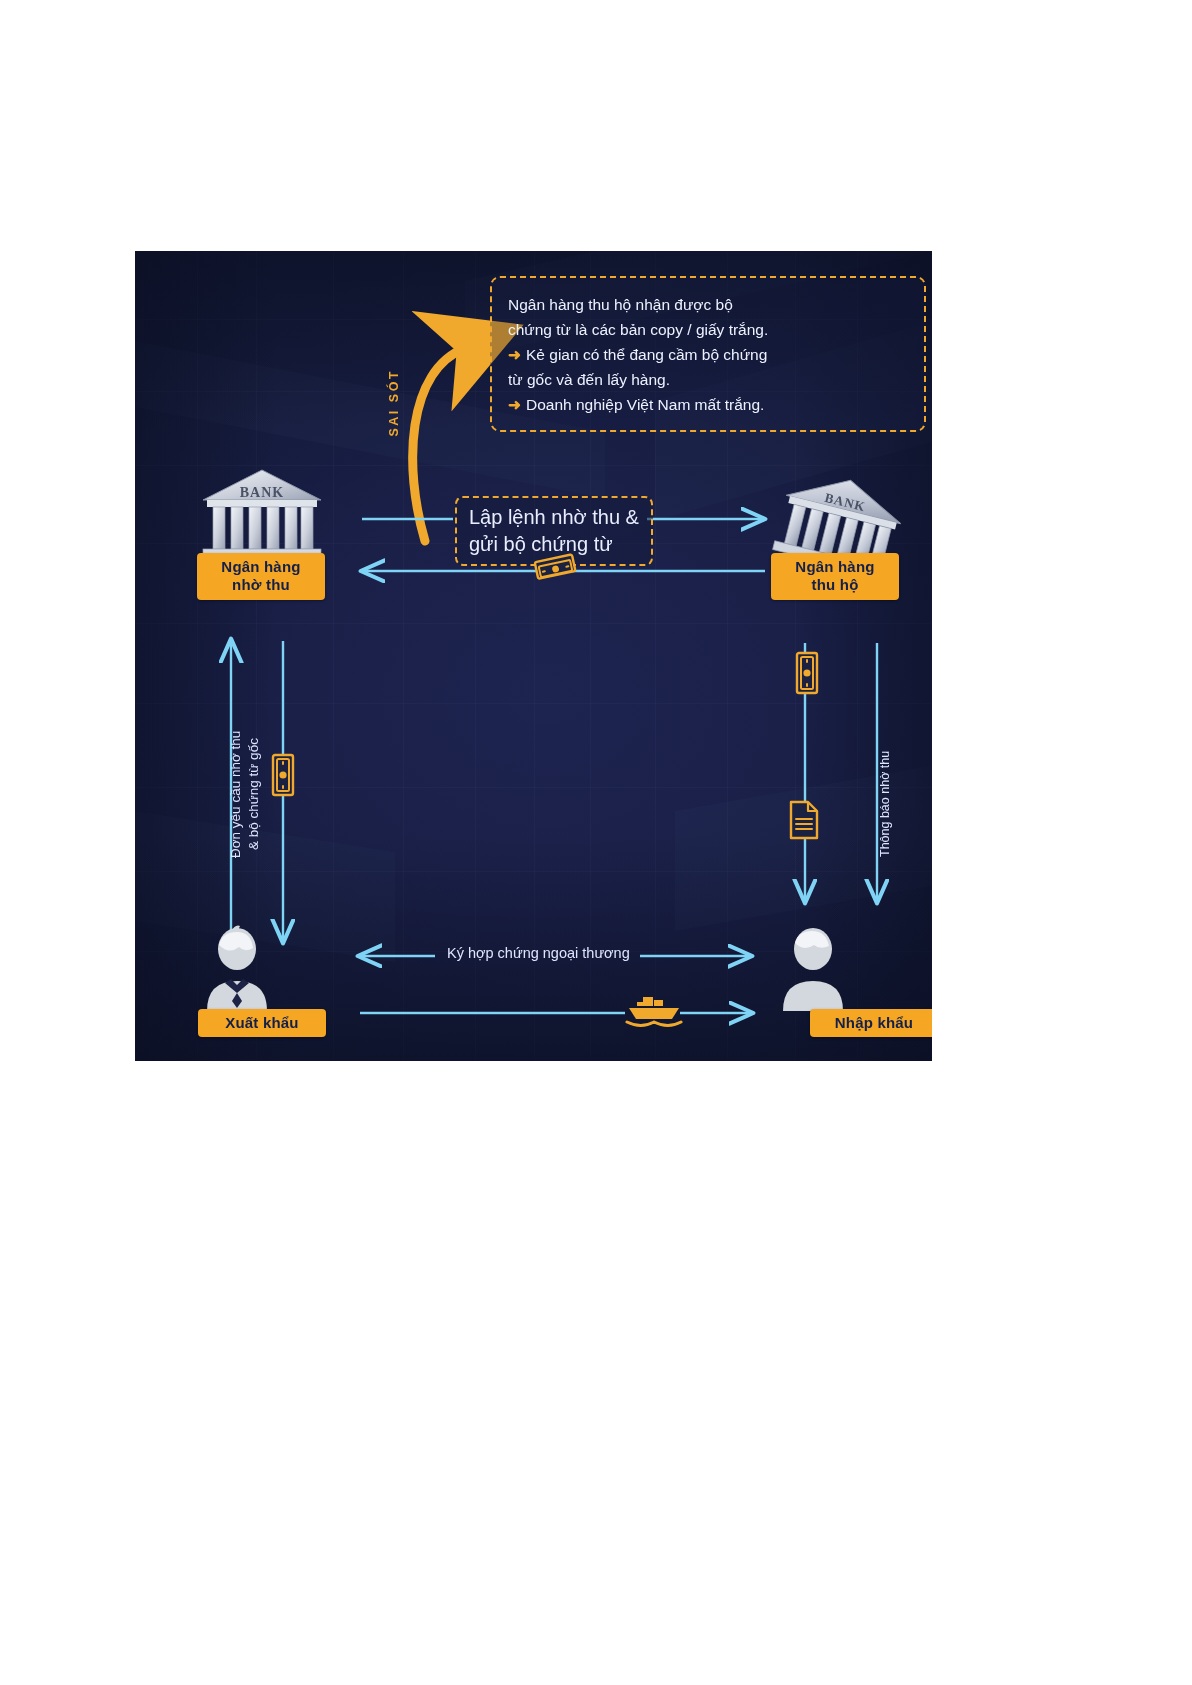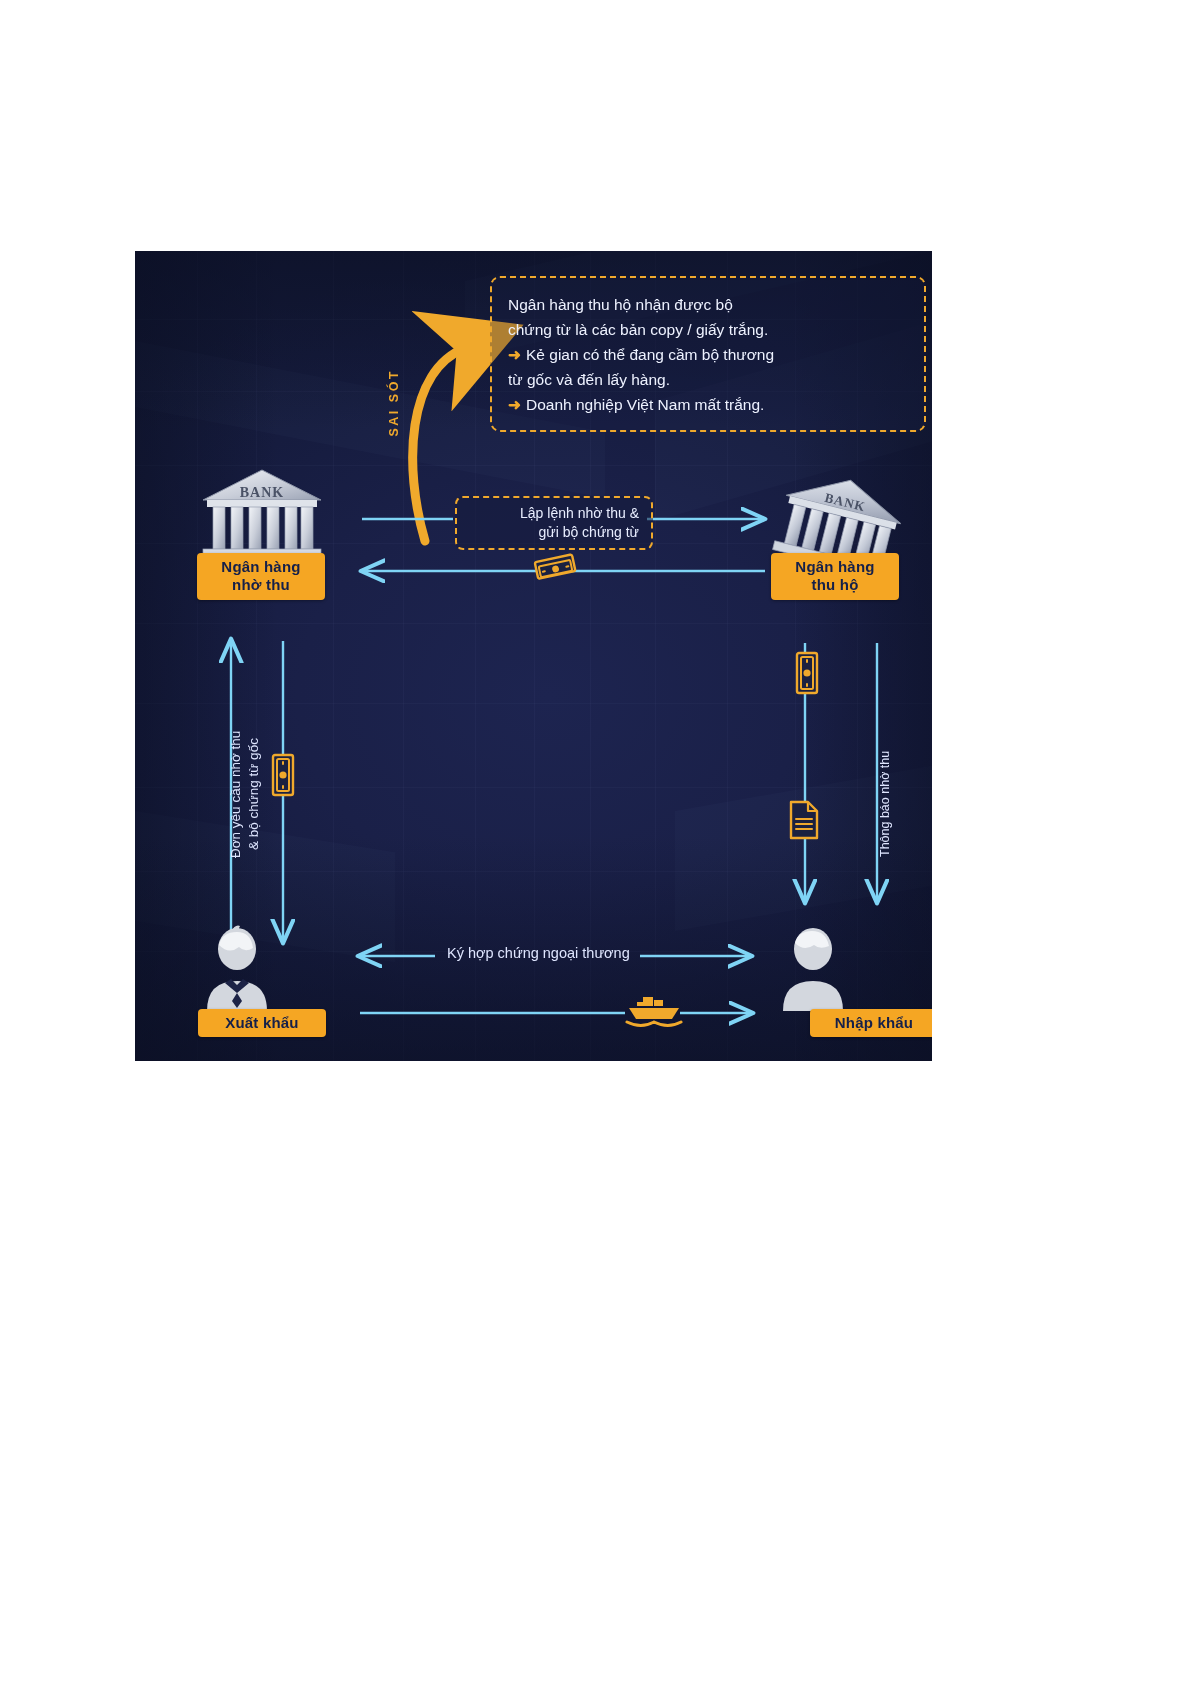--- a/index.html
+++ b/index.html
@@ -33,21 +33,21 @@
   .calloutbox{
     position:absolute;border:2px dashed #f0a92c;border-radius:10px;
     color:#eef2ff;font-size:15.5px;line-height:1.62;padding:14px 16px 12px 16px;
     background:rgba(24,30,66,.30);
   }
   .calloutbox .ln{display:block;white-space:nowrap;}
   .calloutbox .arr{color:#f0a92c;font-weight:700;margin-right:5px;}
 
   .smallbox{
     position:absolute;border:2px dashed #f0a92c;border-radius:8px;
-    color:#e9eeff;font-size:14px;line-height:1.35;text-align:right;
+    color:#e9eeff;font-size:20px;line-height:1.35;text-align:left;
     padding:6px 12px;background:rgba(21,27,60,.55);white-space:pre-line;
   }
 
   .hlabel{position:absolute;color:#dfe6ff;font-size:14.5px;white-space:nowrap;}
   .vlabel{position:absolute;color:#dfe6ff;font-size:13.5px;white-space:pre-line;
           line-height:1.35;writing-mode:vertical-rl;transform:rotate(180deg);text-align:center;}
   .vlabel.small{font-size:12.5px;}
 
   .sailot{position:absolute;color:#f0a92c;font-size:12.5px;font-weight:700;letter-spacing:2.5px;
           writing-mode:vertical-rl;transform:rotate(180deg);}
@@ -121,21 +121,21 @@
       <line x1="300" y1="705" x2="225" y2="705" stroke="#7fd4f5" stroke-width="2.4" marker-end="url(#ah)"></line>
       <line x1="505" y1="705" x2="615" y2="705" stroke="#7fd4f5" stroke-width="2.4" marker-end="url(#ah)"></line>
 
       <line x1="225" y1="762" x2="490" y2="762" stroke="#7fd4f5" stroke-width="2.4"></line>
       <line x1="545" y1="762" x2="616" y2="762" stroke="#7fd4f5" stroke-width="2.4" marker-end="url(#ah)"></line>
     </svg>
 
     <div class="calloutbox" style="left:355px;top:25px;width:400px;">
       <span class="ln">Ngân hàng thu hộ nhận được bộ</span>
       <span class="ln">chứng từ là các bản copy / giấy trắng.</span>
-      <span class="ln"><span class="arr">➜</span><span>Kẻ gian có thể đang cầm bộ thương</span></span>
+      <span class="ln"><span class="arr">➜</span><span>Kẻ gian có thể đang cầm bộ chứng</span></span>
       <span class="ln">từ gốc và đến lấy hàng.</span>
       <span class="ln"><span class="arr">➜</span><span>Doanh nghiệp Việt Nam mất trắng.</span></span>
     </div>
 
     <div class="sailot" style="left:252px;top:118px;">SAI SÓT</div>
 
     <div class="smallbox" style="left:320px;top:245px;width:170px;">Lập lệnh nhờ thu &amp;
 gửi bộ chứng từ</div>
 
     <div class="icon-abs" style="left:62px;top:215px;width:130px;height:95px;">

